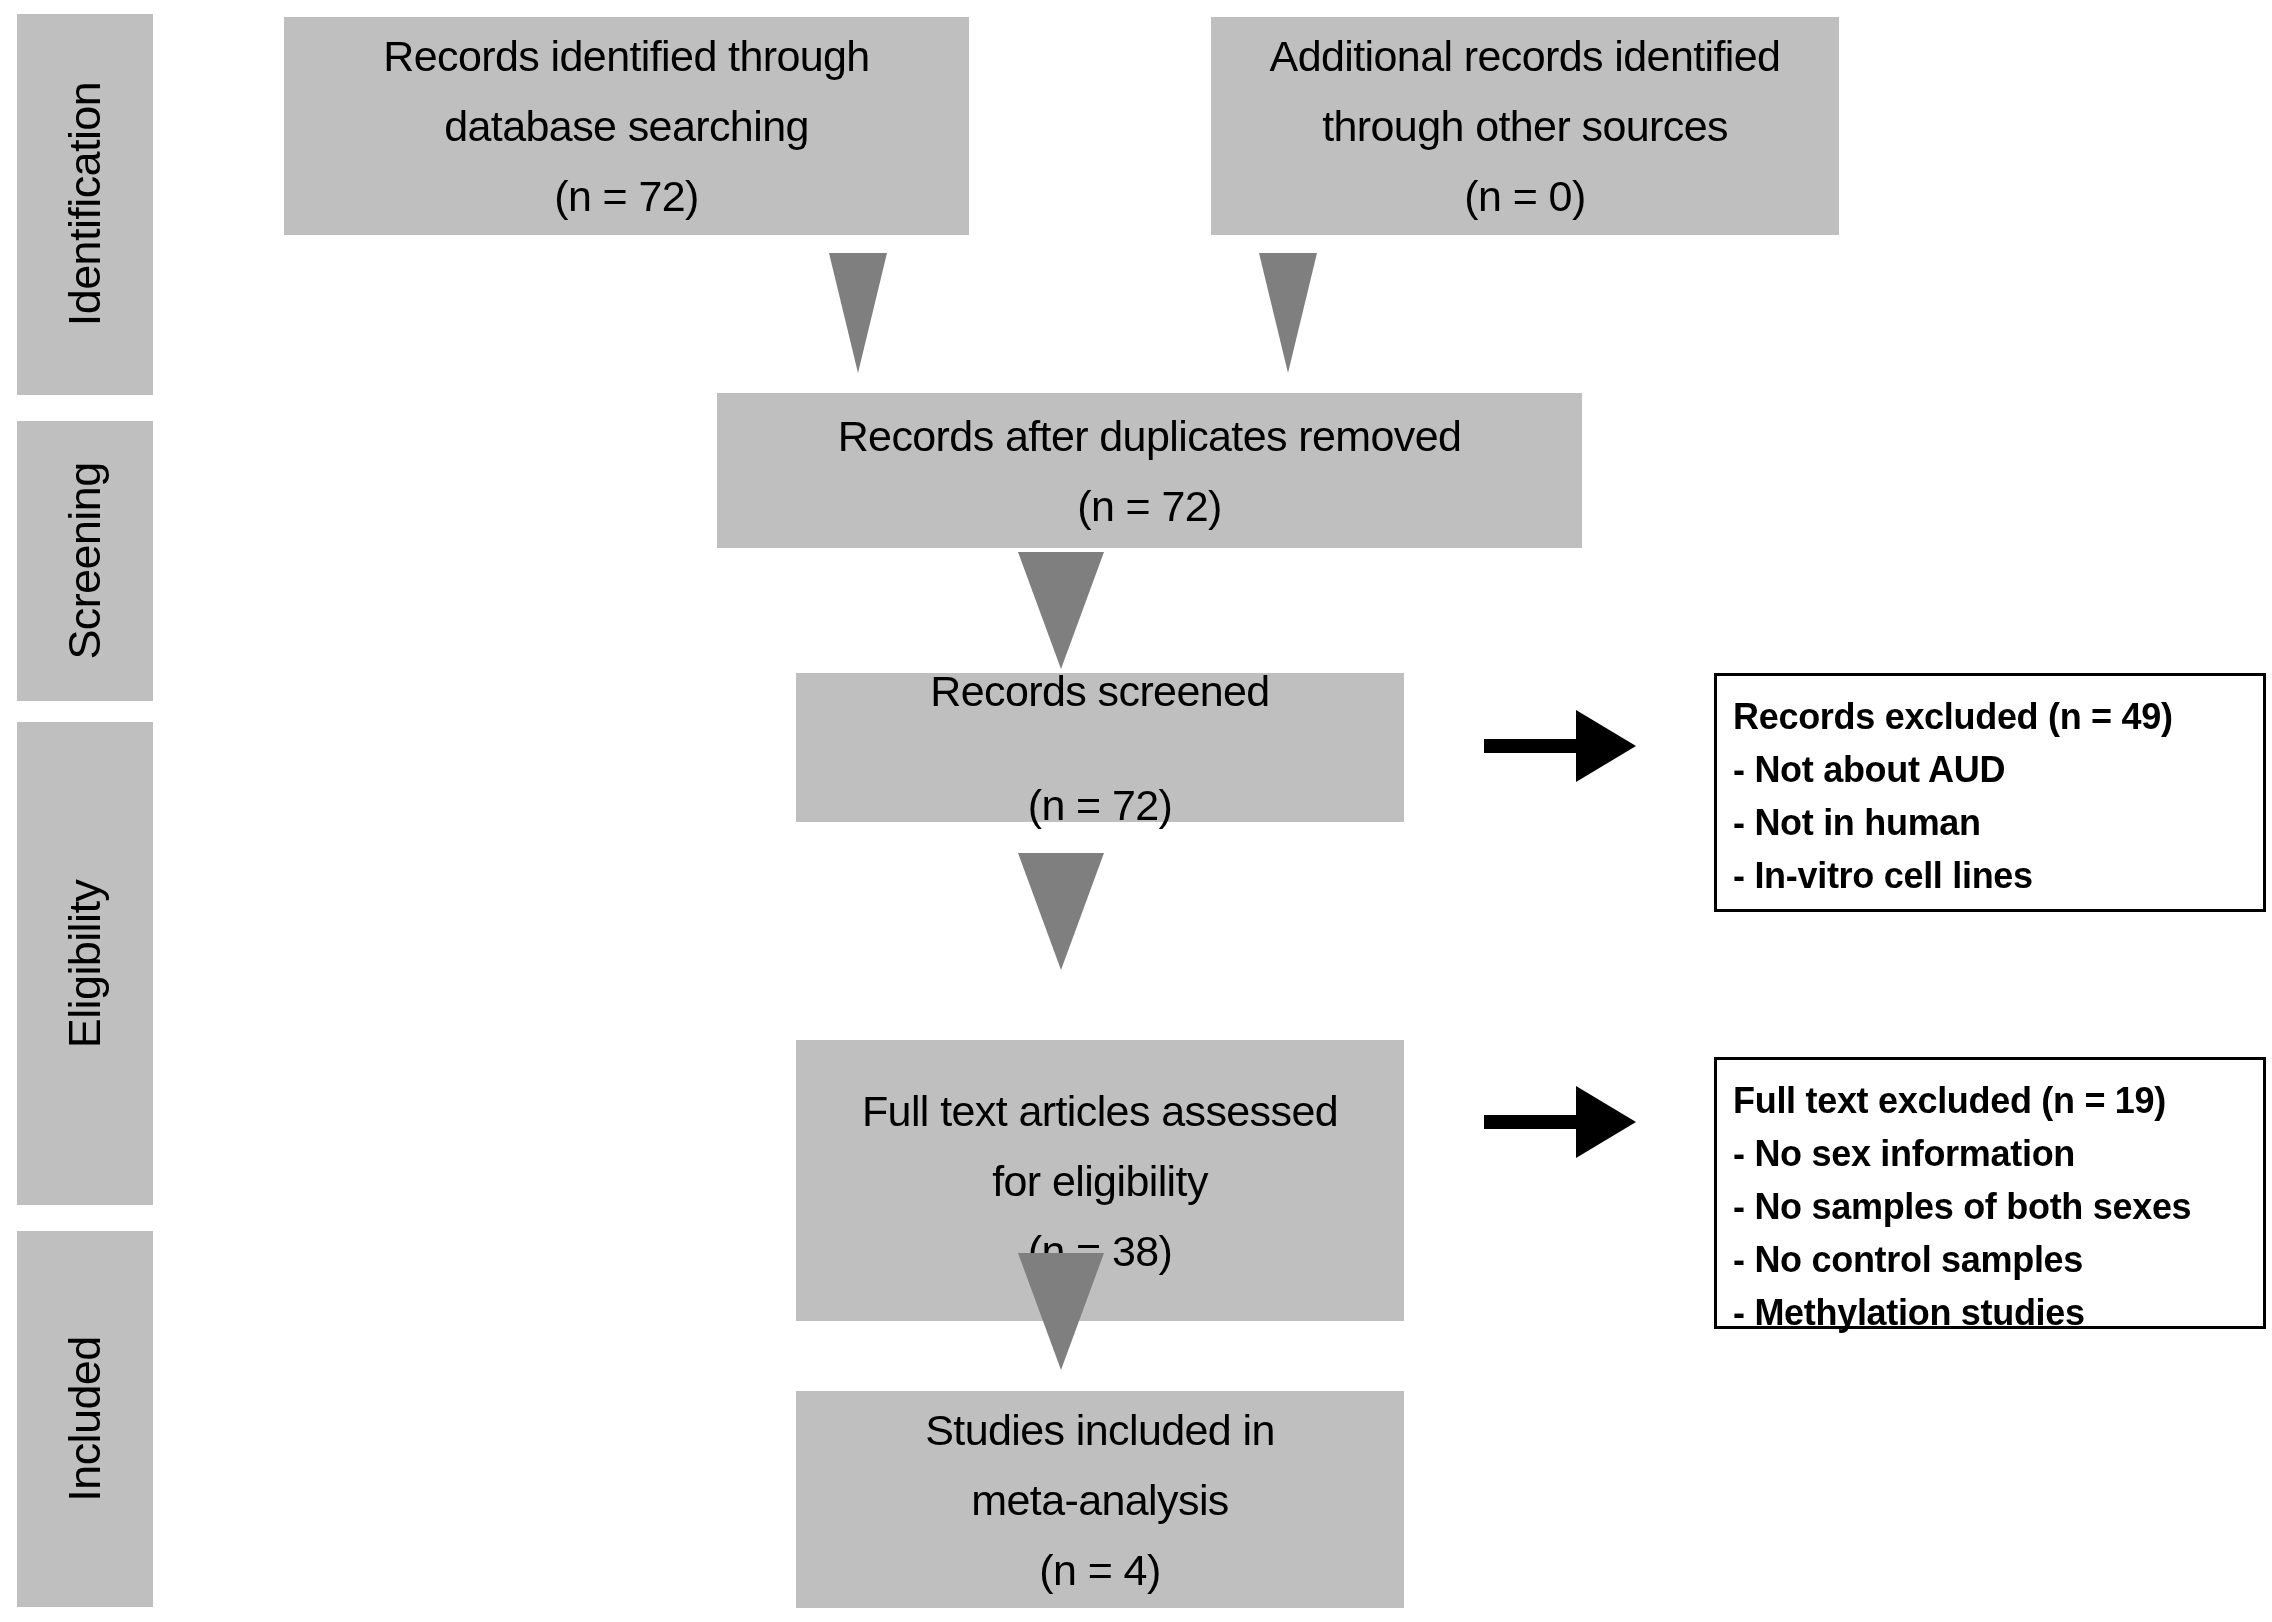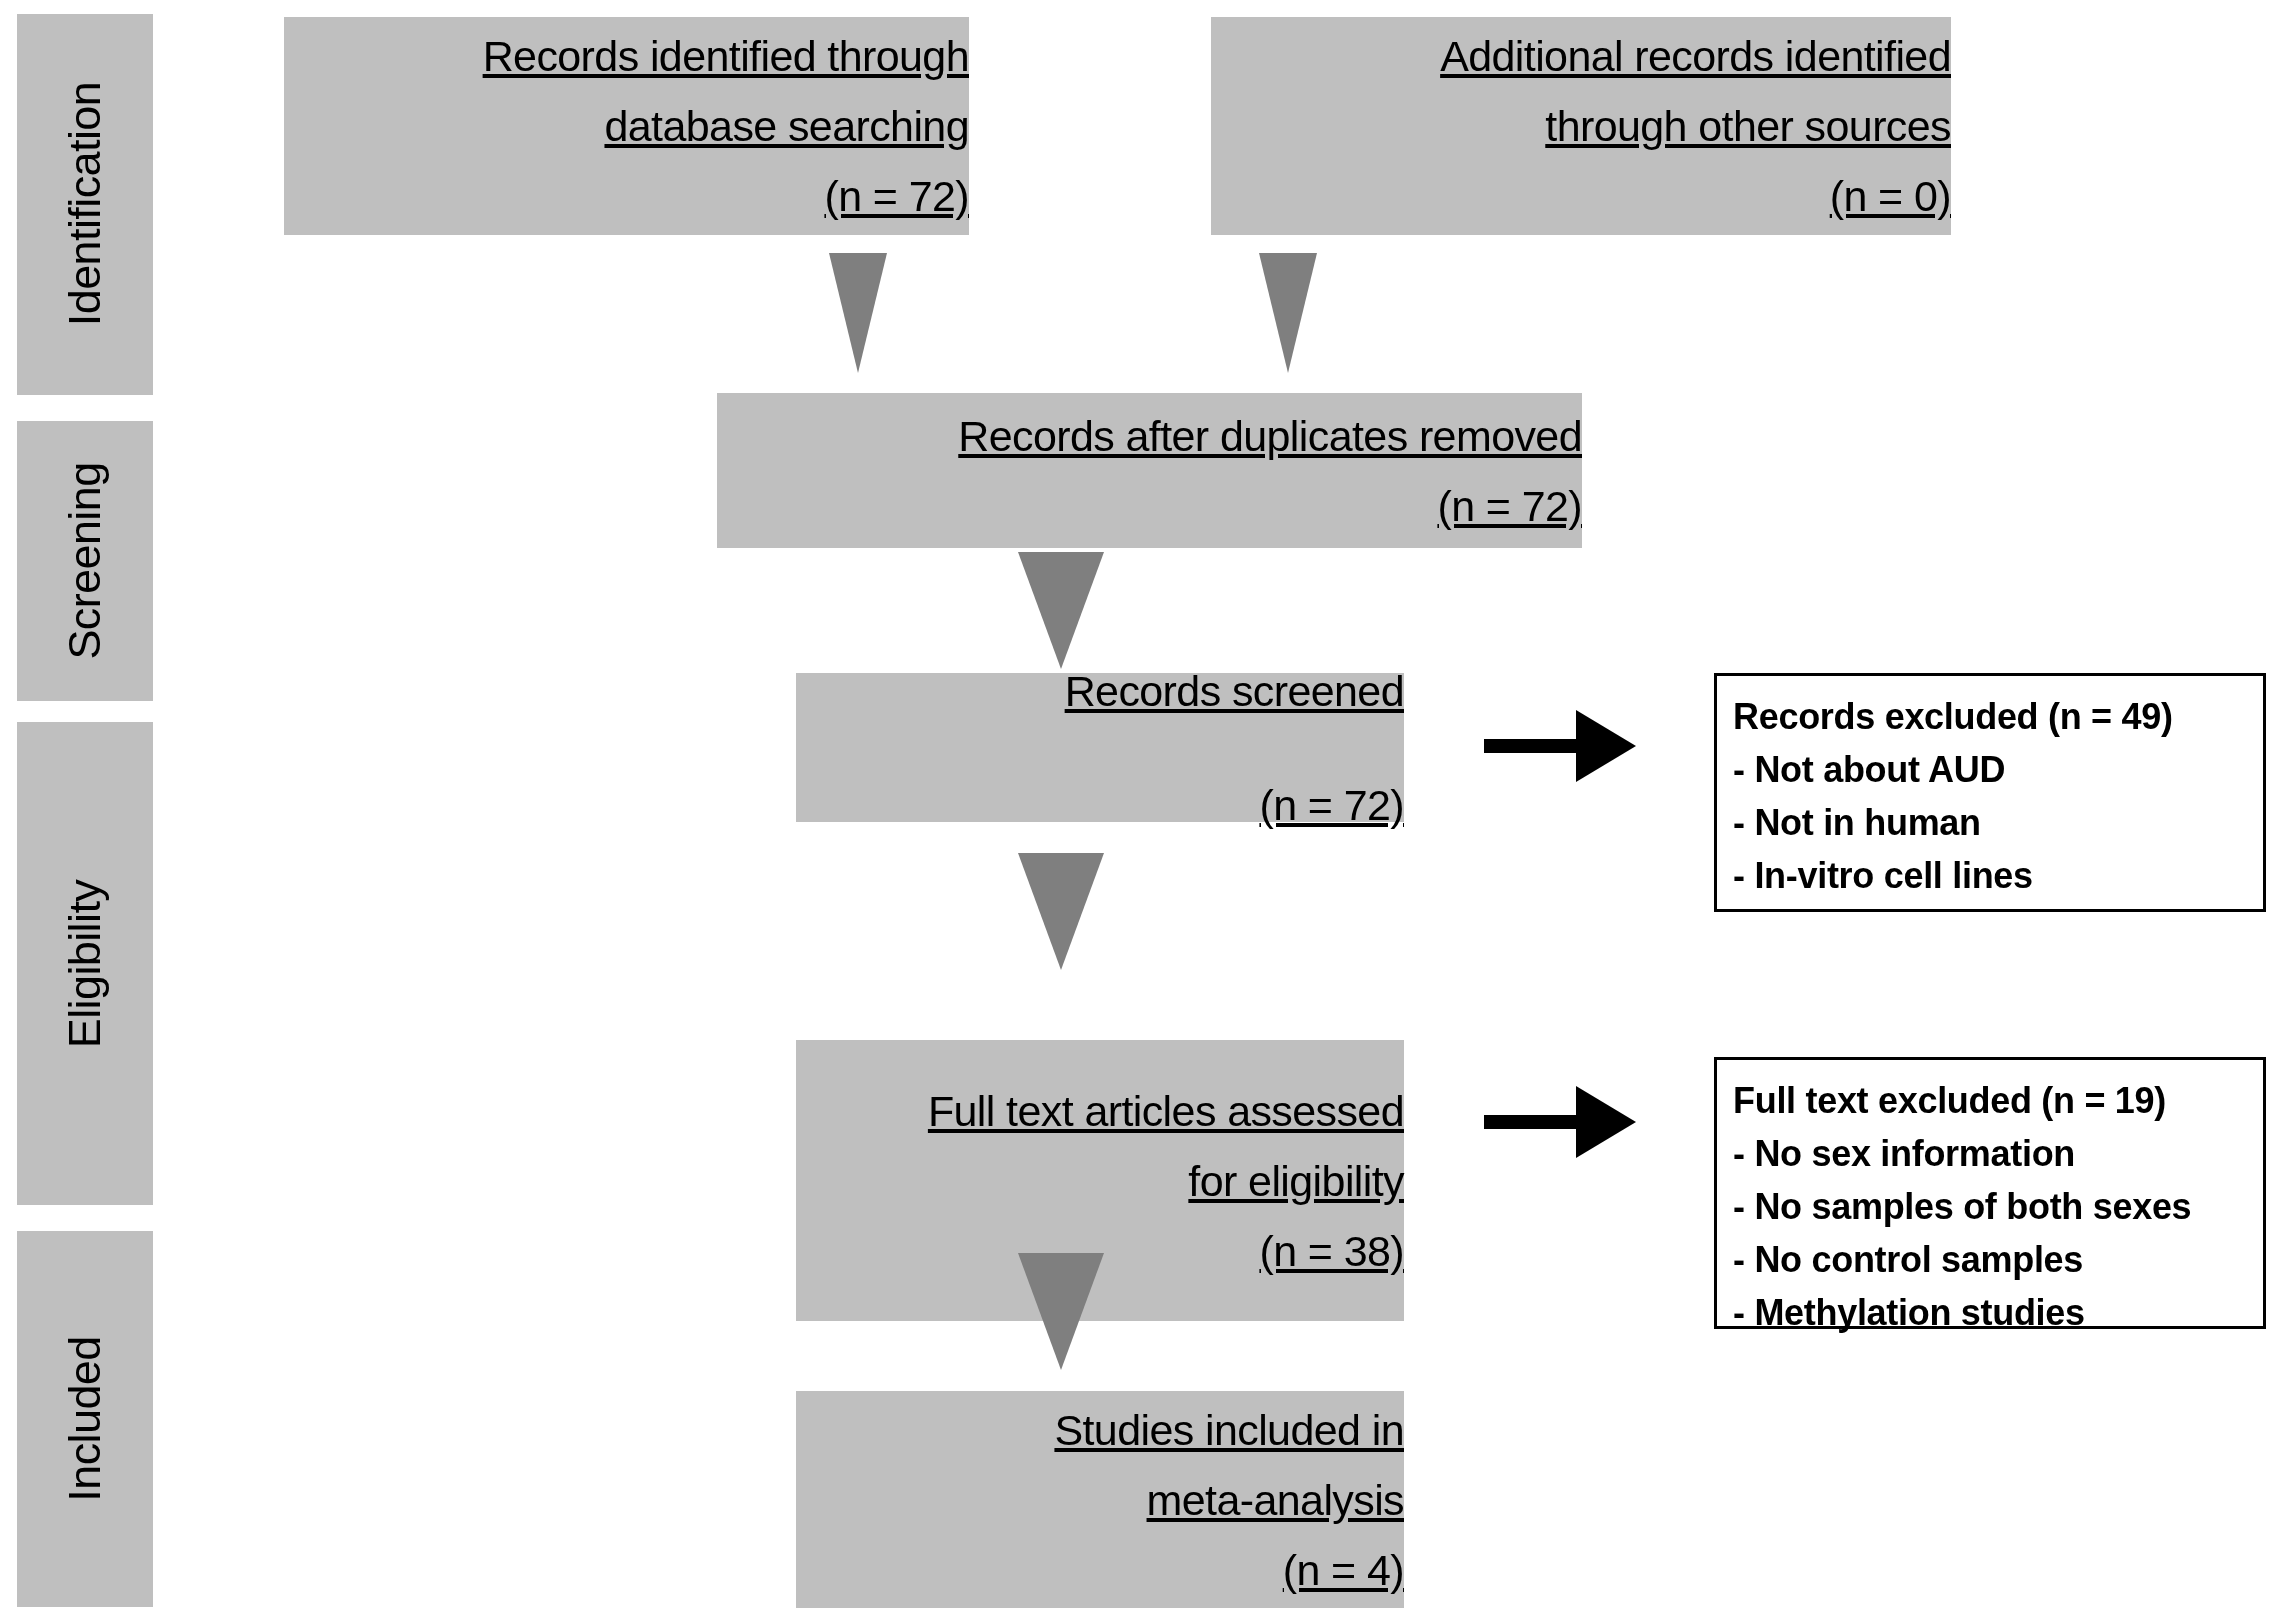--- a/index.html
+++ b/index.html
@@ -9,25 +9,24 @@
     background:#ffffff;
     font-family:"Liberation Sans","DejaVu Sans",sans-serif;
     color:#000000;
     overflow:hidden;
   }
   
   .gbox{
     position:absolute;
     background:#bfbfbf;
     display:flex;flex-direction:column;
-    align-items:flex-end;justify-content:center;
+    align-items:center;justify-content:center;
     text-align:center;
     font-size:43px;line-height:70px;
     letter-spacing:-0.6px;
-    text-decoration:underline;
   }
   
   .stage{
     position:absolute;left:16.6px;width:136px;
     background:#bfbfbf;
   }
   .stage span{
     position:absolute;left:50%;top:50%;
     transform:translate(-50%,-50%) rotate(-90deg);
     white-space:nowrap;
@@ -79,21 +78,21 @@
   </div>
   <div class="stage" style="top:1231px;height:376px;">
     <span>Included</span>
   </div>
 
   <div class="gbox" style="left:284px;top:16.6px;width:685px;height:218px;">
     <span class="line">Records identified through</span>
     <span class="line">database searching</span>
     <span class="line">(n = 72)</span>
   </div>
-  <div class="gbox" style="left:1211px;top:16.6px;width:740px;height:218px;">
+  <div class="gbox" style="left:1211px;top:16.6px;width:628px;height:218px;">
     <span class="line">Additional records identified</span>
     <span class="line">through other sources</span>
     <span class="line">(n = 0)</span>
   </div>
 
   <div class="tri-down tri-narrow" style="left:829px;top:253px;"></div>
   <div class="tri-down tri-narrow" style="left:1259px;top:253px;"></div>
 
   <div class="gbox" style="left:685px;top:393px;width:865px;height:155px;margin-left:32px;">
     <span class="line">Records after duplicates removed</span>

